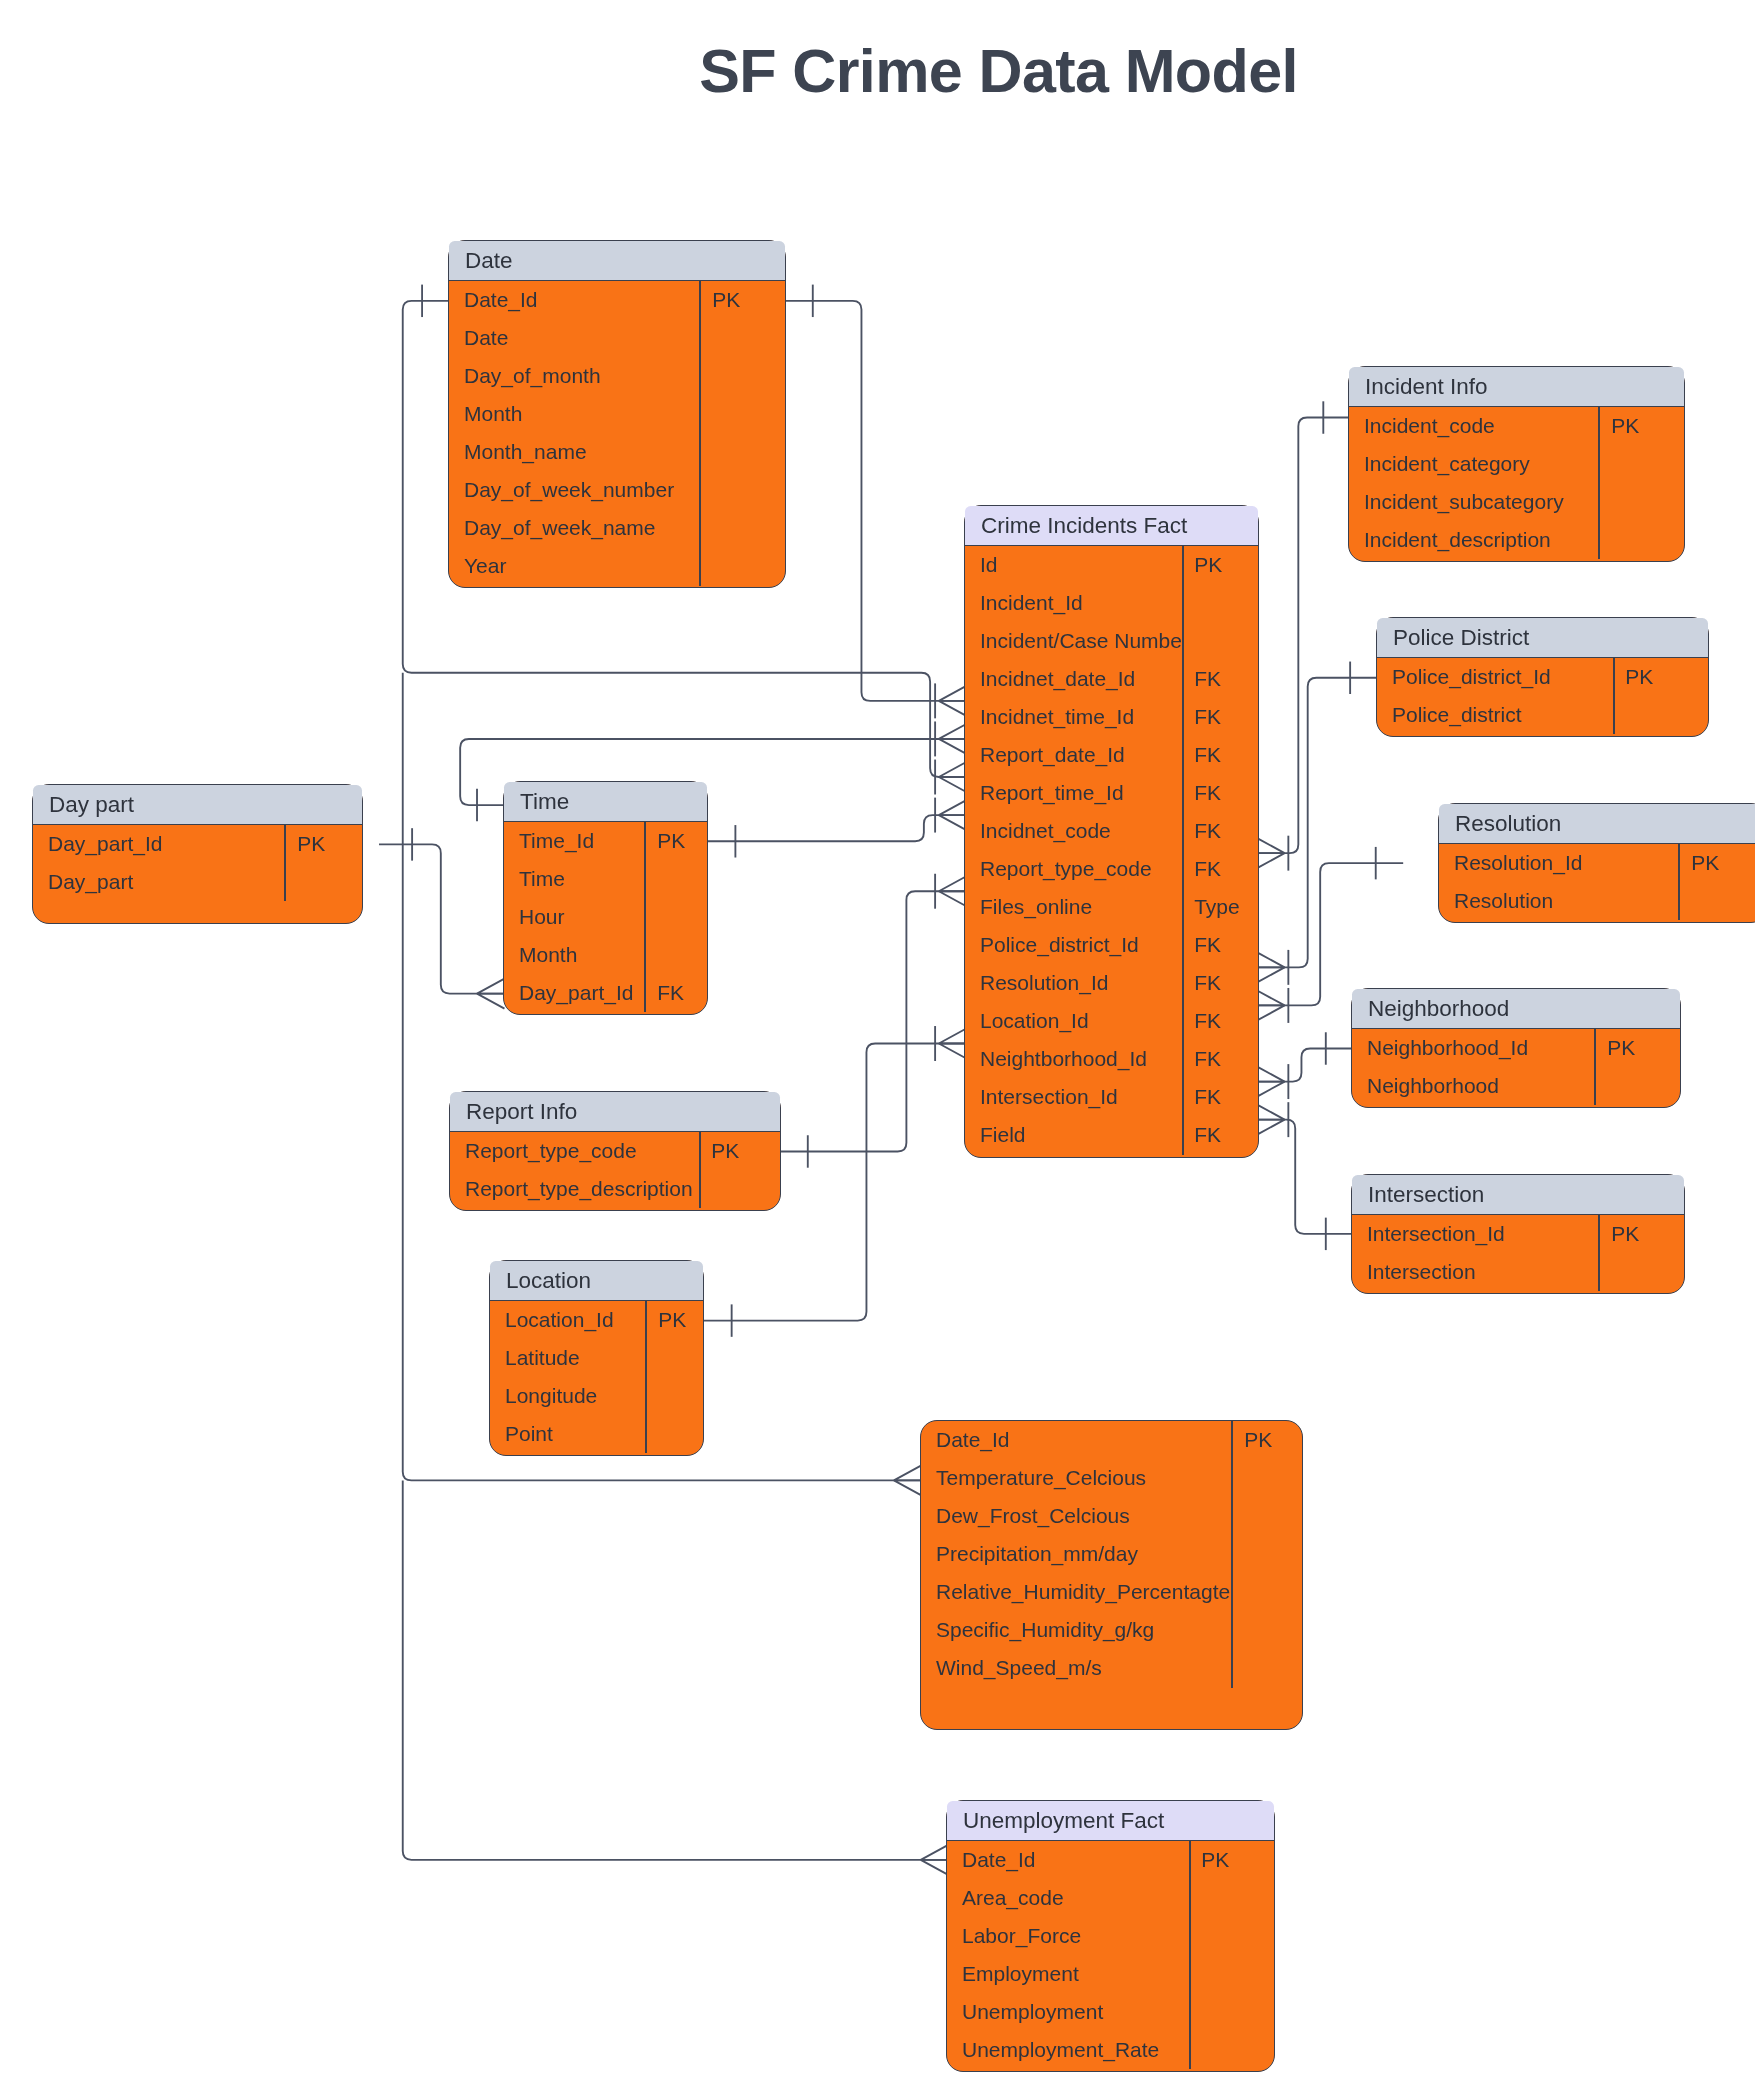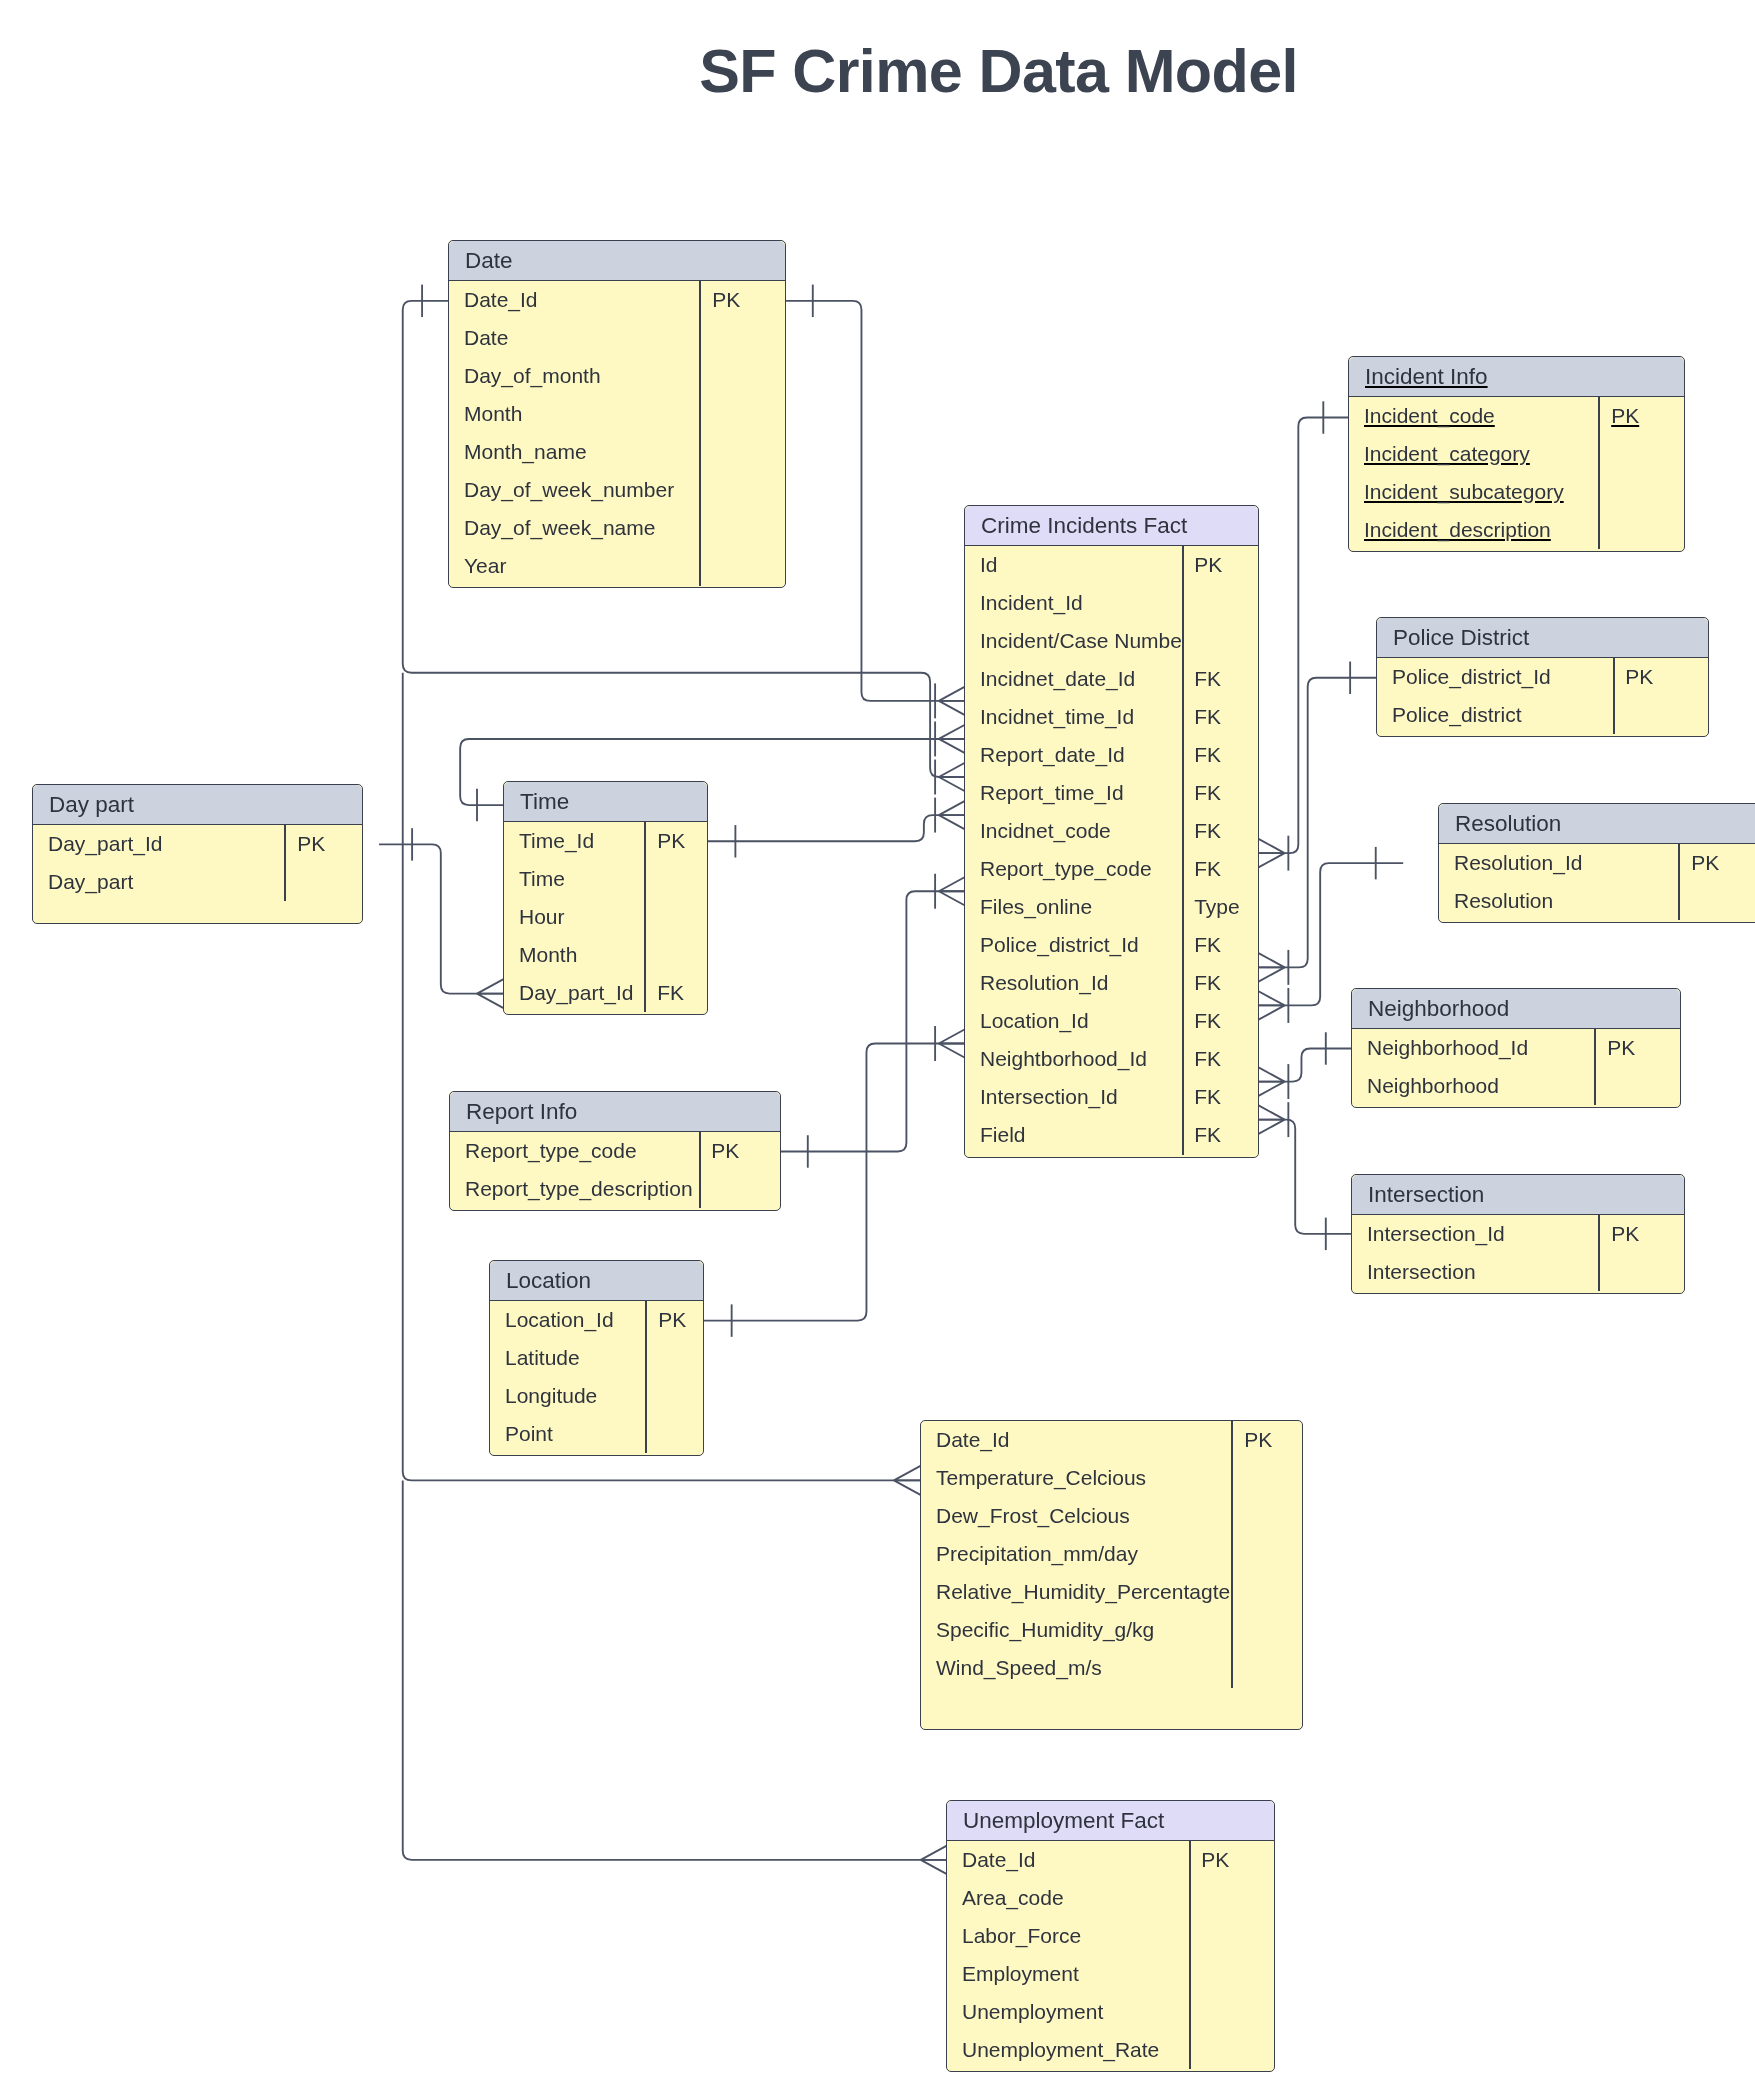--- a/index.html
+++ b/index.html
@@ -6,22 +6,22 @@
   #canvas{
     position:relative;width:1756px;height:2097px;background:#ffffff;
     font-family:"Liberation Sans", sans-serif;overflow:hidden;
   }
   #title{
     position:absolute;left:599px;top:36px;width:799px;text-align:center;
     font-size:61px;font-weight:bold;color:#3d4451;letter-spacing:-0.6px;
   }
   #connectors{position:absolute;left:0;top:0;}
   .entity{
-    position:absolute;background:#fef9c3;border:1.9px solid #3a404e;
-    border-radius:5px;box-sizing:border-box;
+    position:absolute;background:#f97316;border:1.9px solid #3a404e;
+    border-radius:17px;box-sizing:border-box;
   }
   .entity-header{
     display:flex;align-items:center;height:40px;padding-left:16px;
     font-size:22.5px;color:#2e333d;border-bottom:1.9px solid #3a404e;
     border-radius:5.6px 5.6px 0 0;box-sizing:border-box;
   }
   .entity.dimension .entity-header{background:#ccd3df;}
   .entity.fact .entity-header{background:#dedcf7;}
   .entity-body{position:relative;}
   .key-divider{position:absolute;top:0;bottom:0;width:1.9px;background:#3a404e;}
@@ -189,21 +189,21 @@
           <div class="field-row">
             <span class="field-name">Intersection_Id</span>
             <span class="field-key" style="width: 75px;">FK</span>
           </div>
           <div class="field-row">
             <span class="field-name">Field</span>
             <span class="field-key" style="width: 75px;">FK</span>
           </div>
         </div>
       </div>
-      <div class="entity dimension" style="left: 1348px; top: 356px; width: 337px; height: 196px; text-decoration: underline;">
+      <div class="entity dimension" style="left: 1348px; top: 366px; width: 337px; height: 196px;">
         <div class="entity-header">Incident Info</div>
         <div class="entity-body" style="height: 152px;">
           <div class="key-divider" style="right: 84px;"></div>
           <div class="field-row">
             <span class="field-name">Incident_code</span>
             <span class="field-key" style="width: 84px;">PK</span>
           </div>
           <div class="field-row">
             <span class="field-name">Incident_category</span>
             <span class="field-key" style="width: 84px;"></span>

